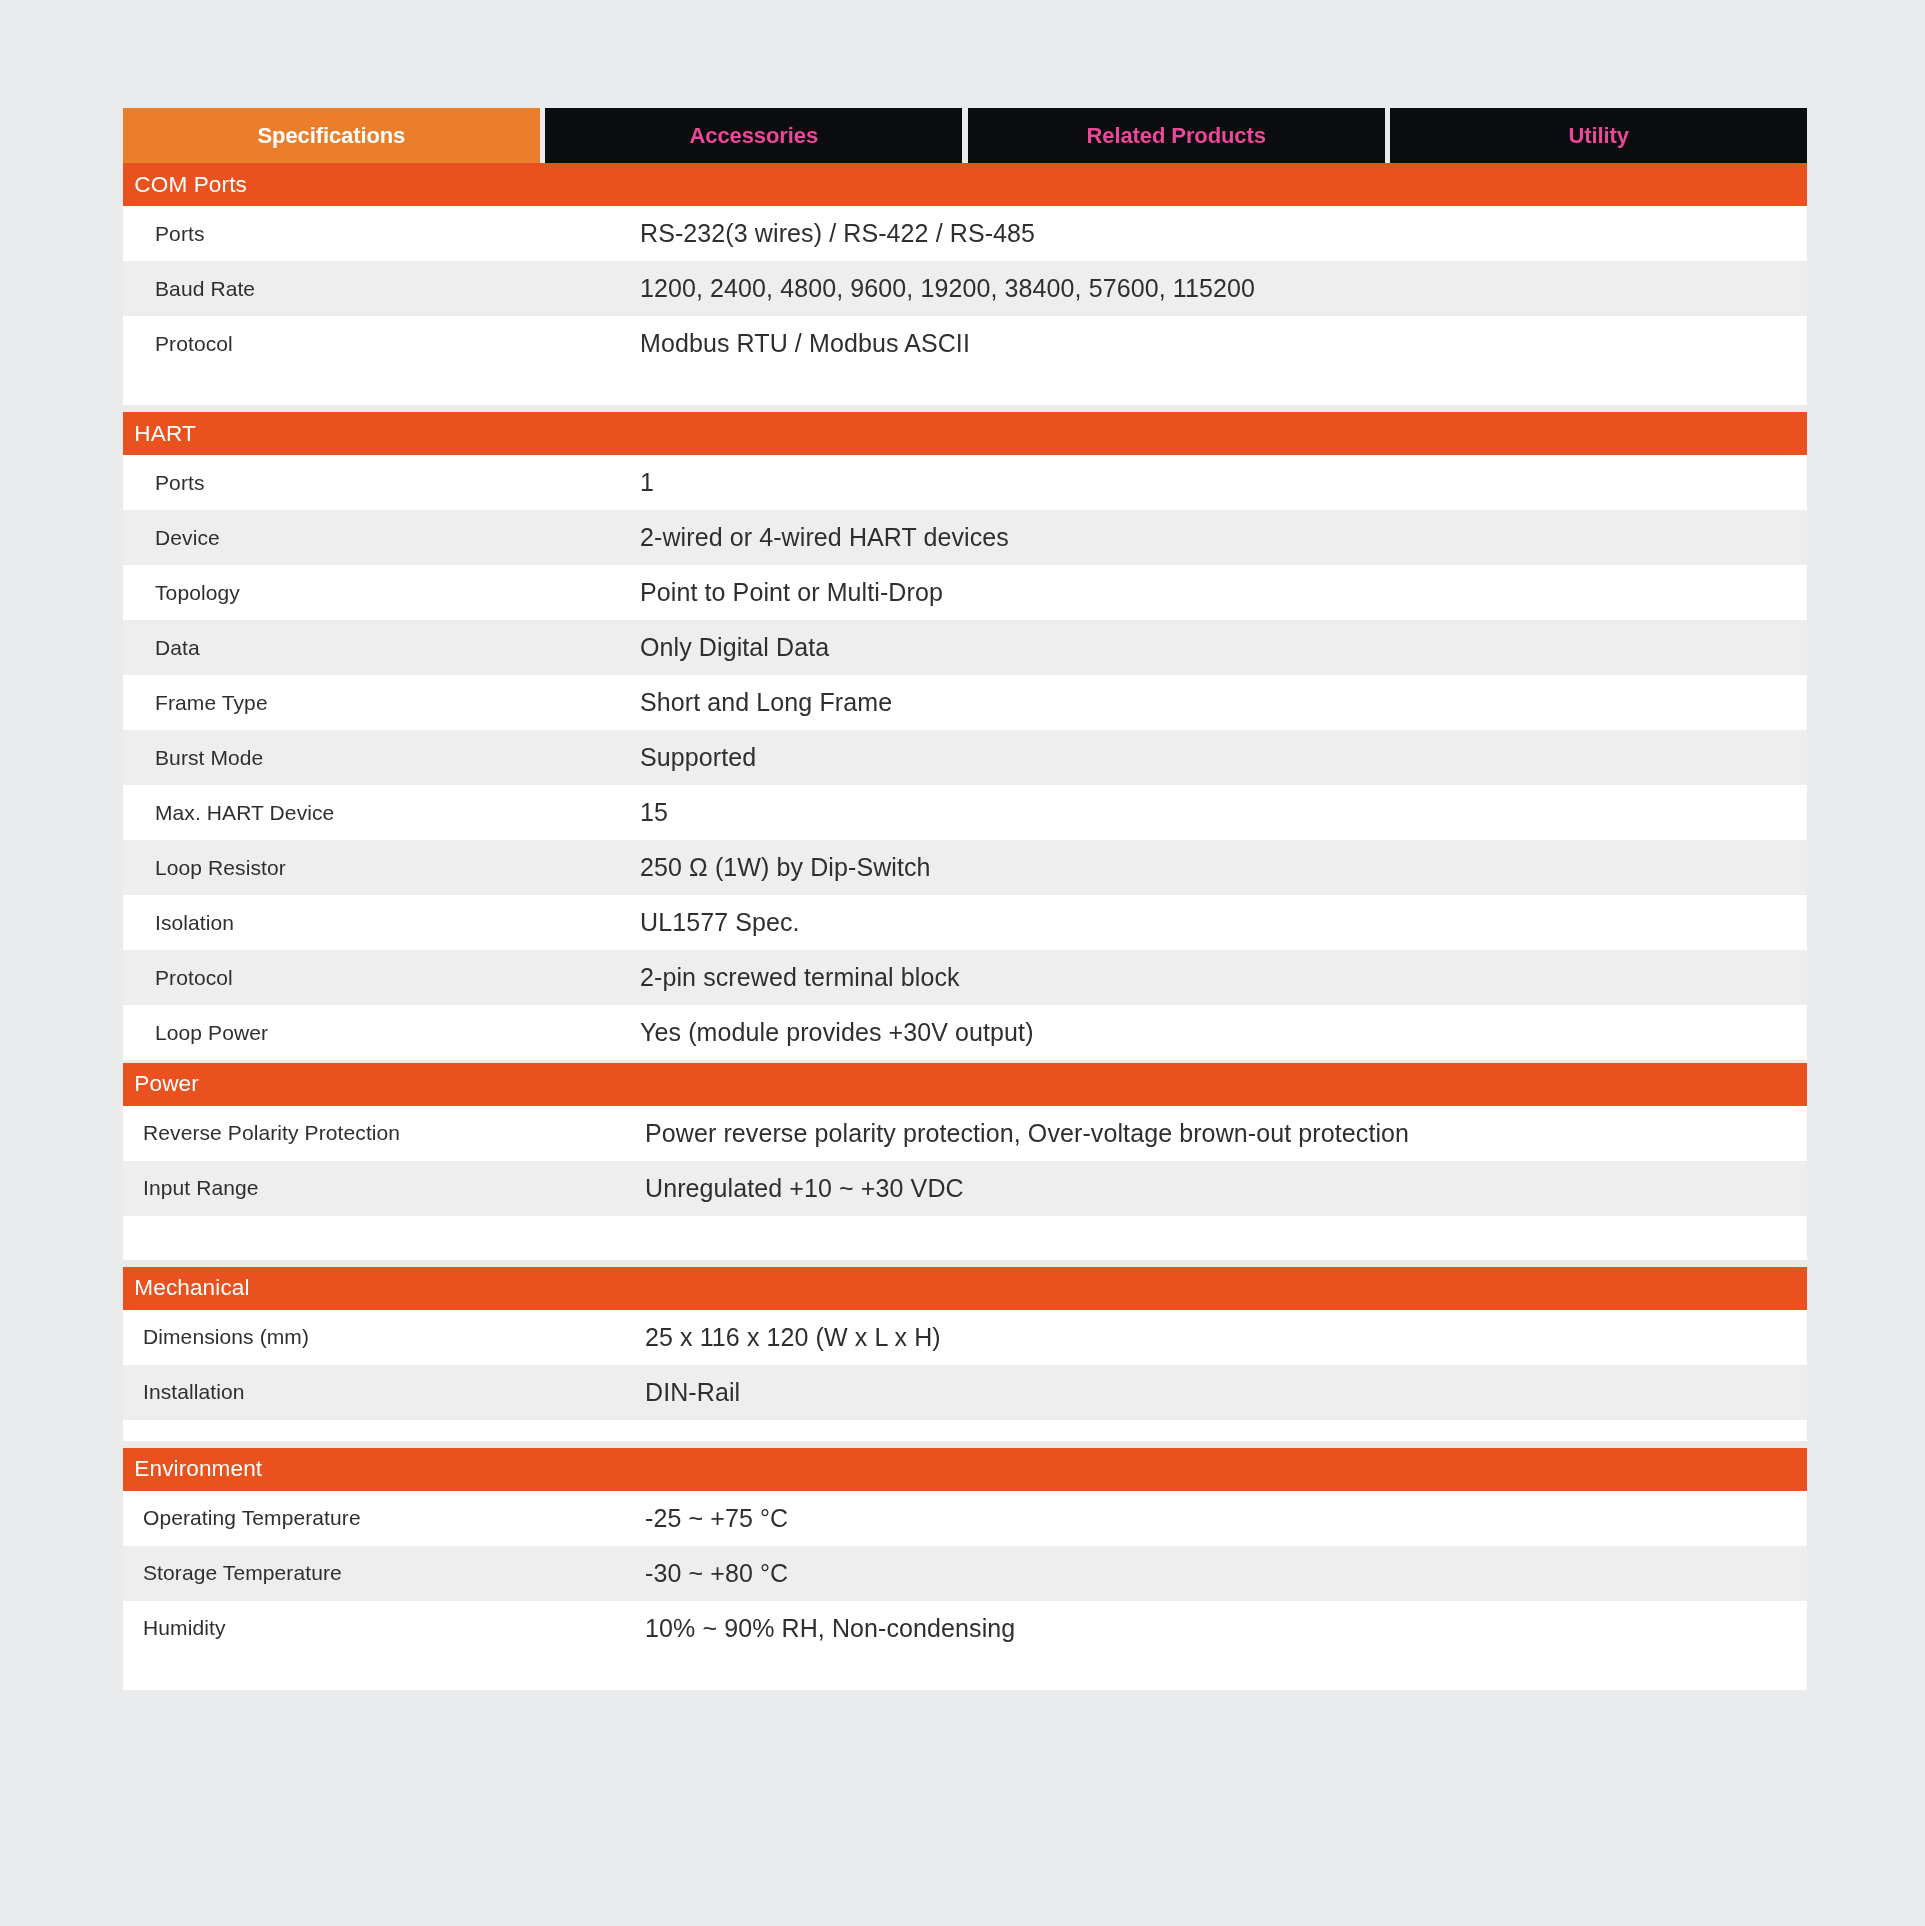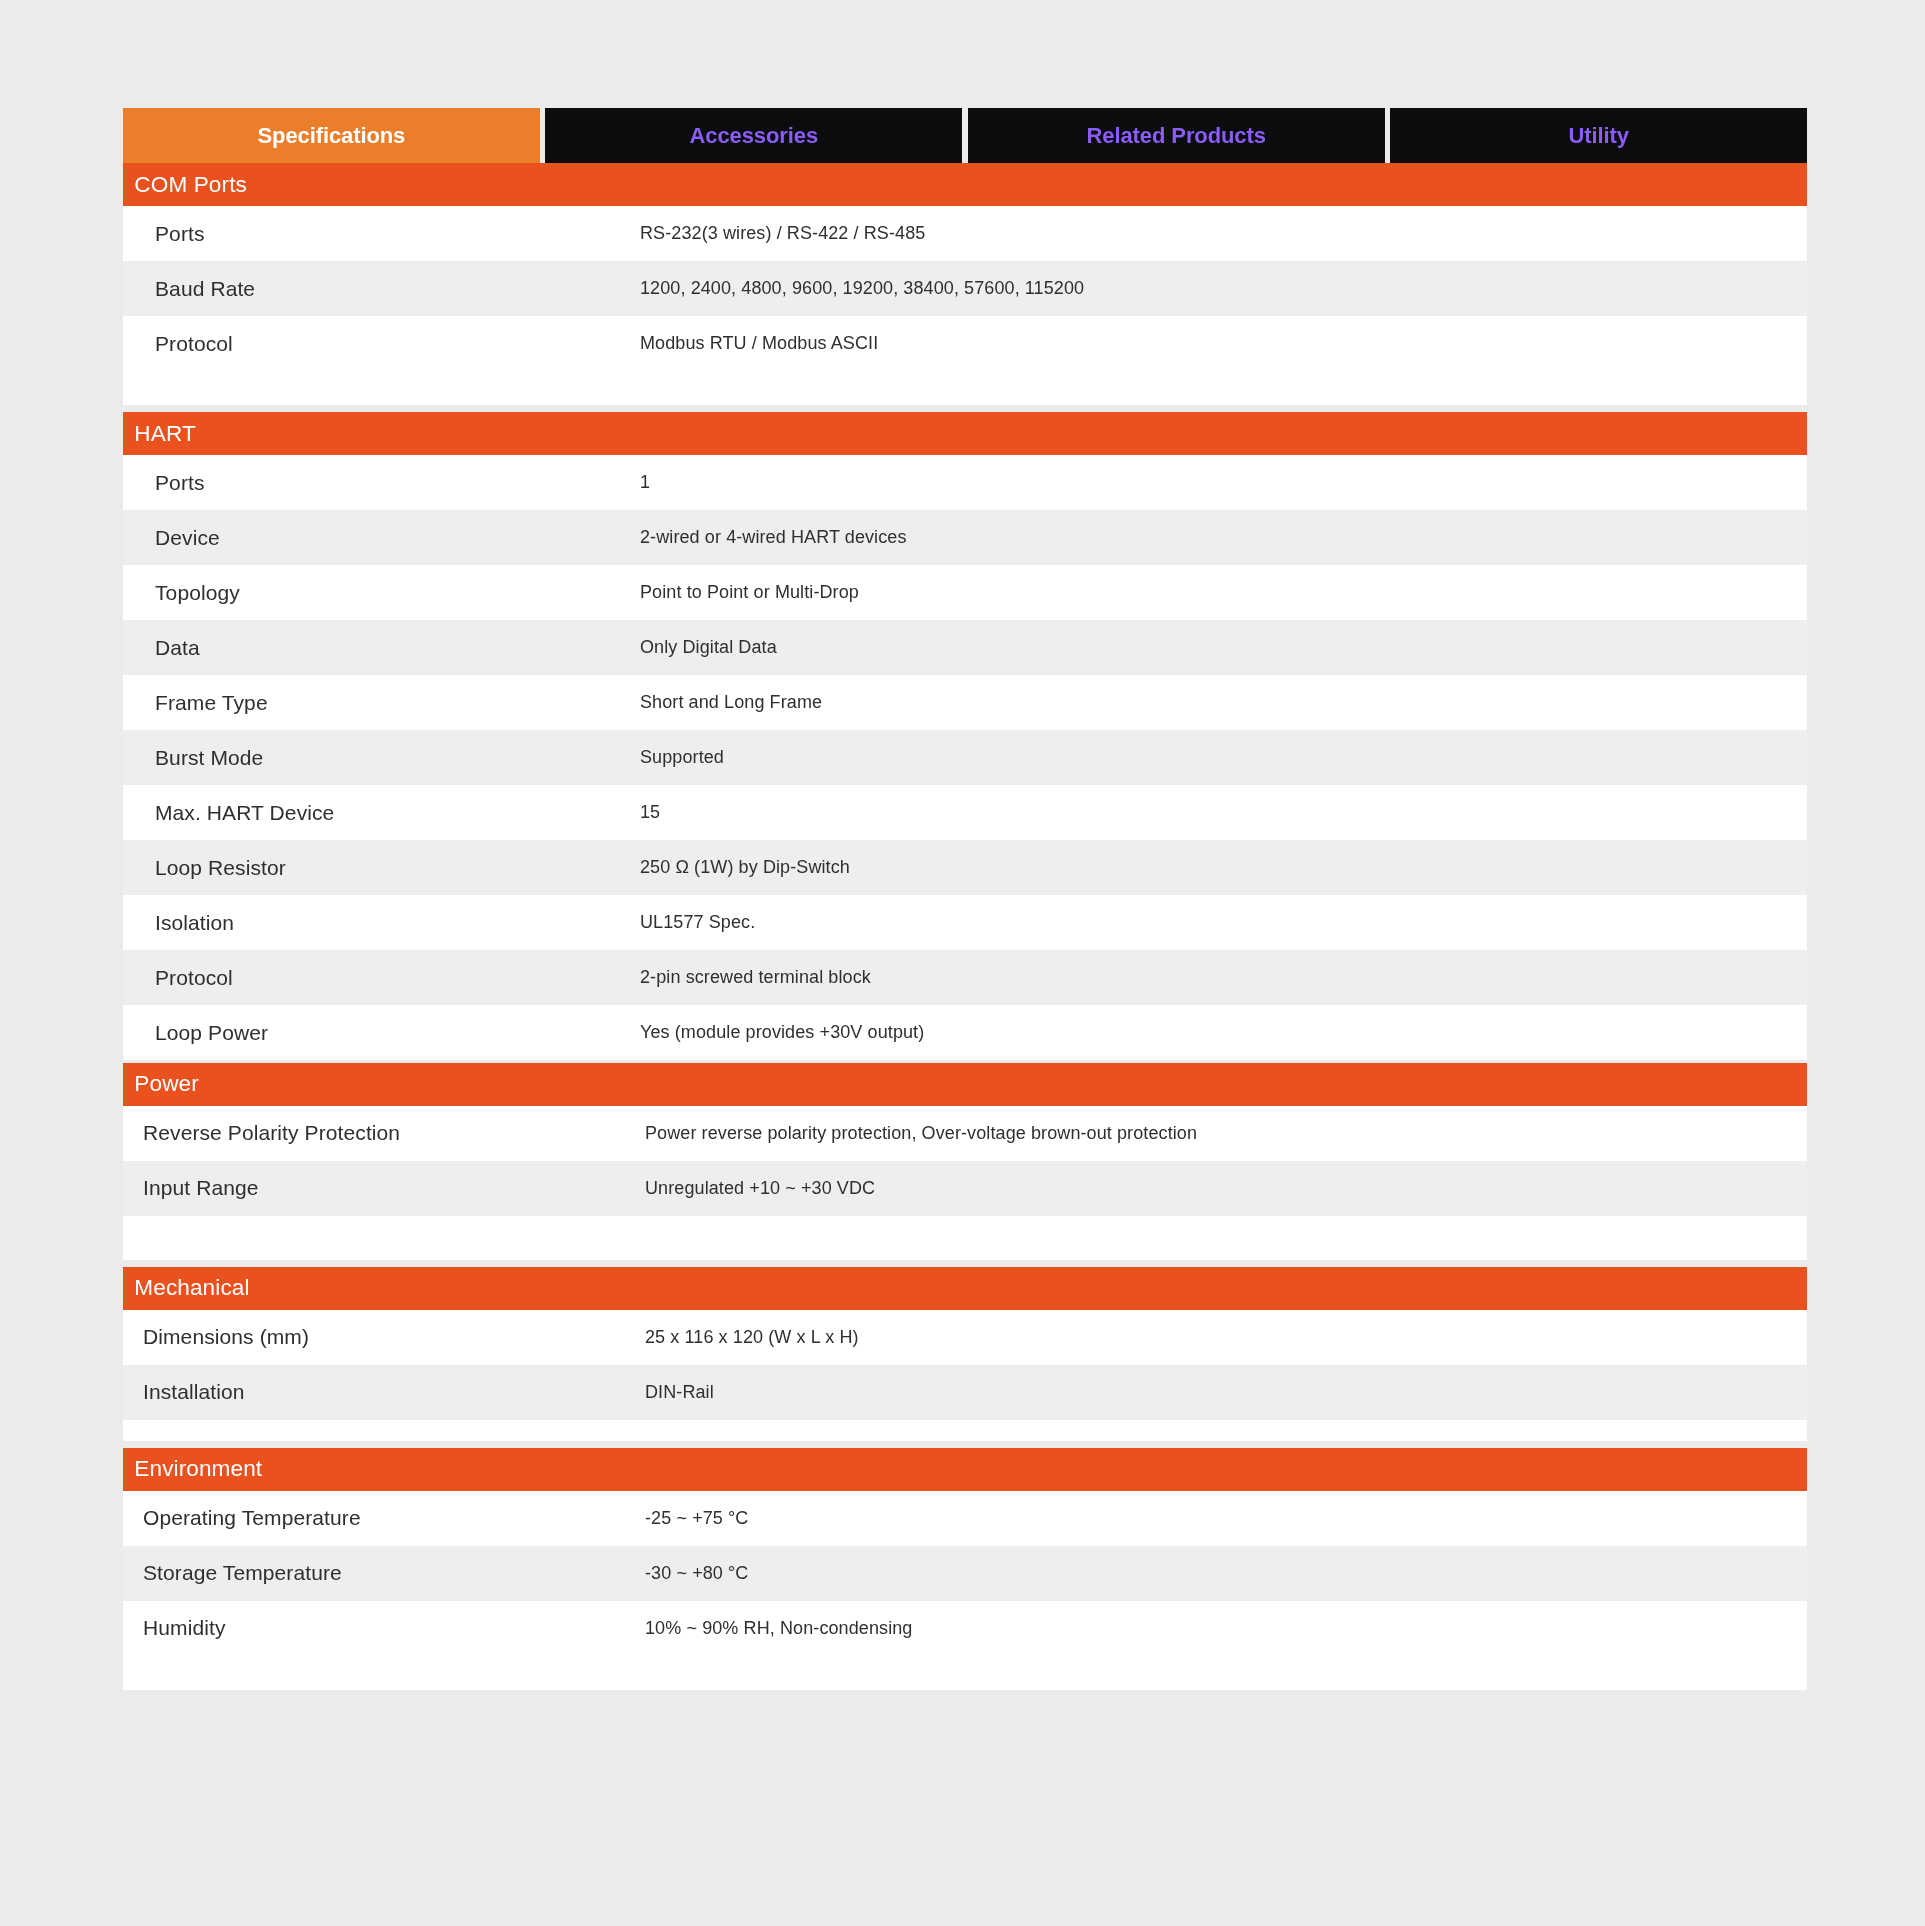--- a/index.html
+++ b/index.html
@@ -25,21 +25,21 @@
   .tabbar {
     display: flex;
     width: 100%;
     gap: 5.7px;
     height: 55px;
     border-radius: 9px;
   }
   .tab {
     flex: 1 1 0;
     background: #0a0c0e;
-    color: #8b5cf6;
+    color: #ec4899;
     display: flex;
     align-items: center;
     justify-content: center;
     font-size: 22px;
     font-weight: bold;
     letter-spacing: -0.1px;
     cursor: pointer;
     user-select: none;
   }
   .tab.active {
@@ -81,21 +81,21 @@
     flex: 0 0 517px;
     box-sizing: border-box;
     padding-left: 32px;
     font-size: 21px;
     color: #2f2f2f;
     letter-spacing: 0.1px;
   }
   .row .value {
     flex: 1 1 auto;
     box-sizing: border-box;
-    font-size: 18px;
+    font-size: 25px;
     color: #2f2f2f;
     letter-spacing: 0.1px;
   }
 
   
   .section.indent .row .label { padding-left: 20px; }
   .section.indent .row .value { padding-left: 5px; }
 
   
   .filler {

